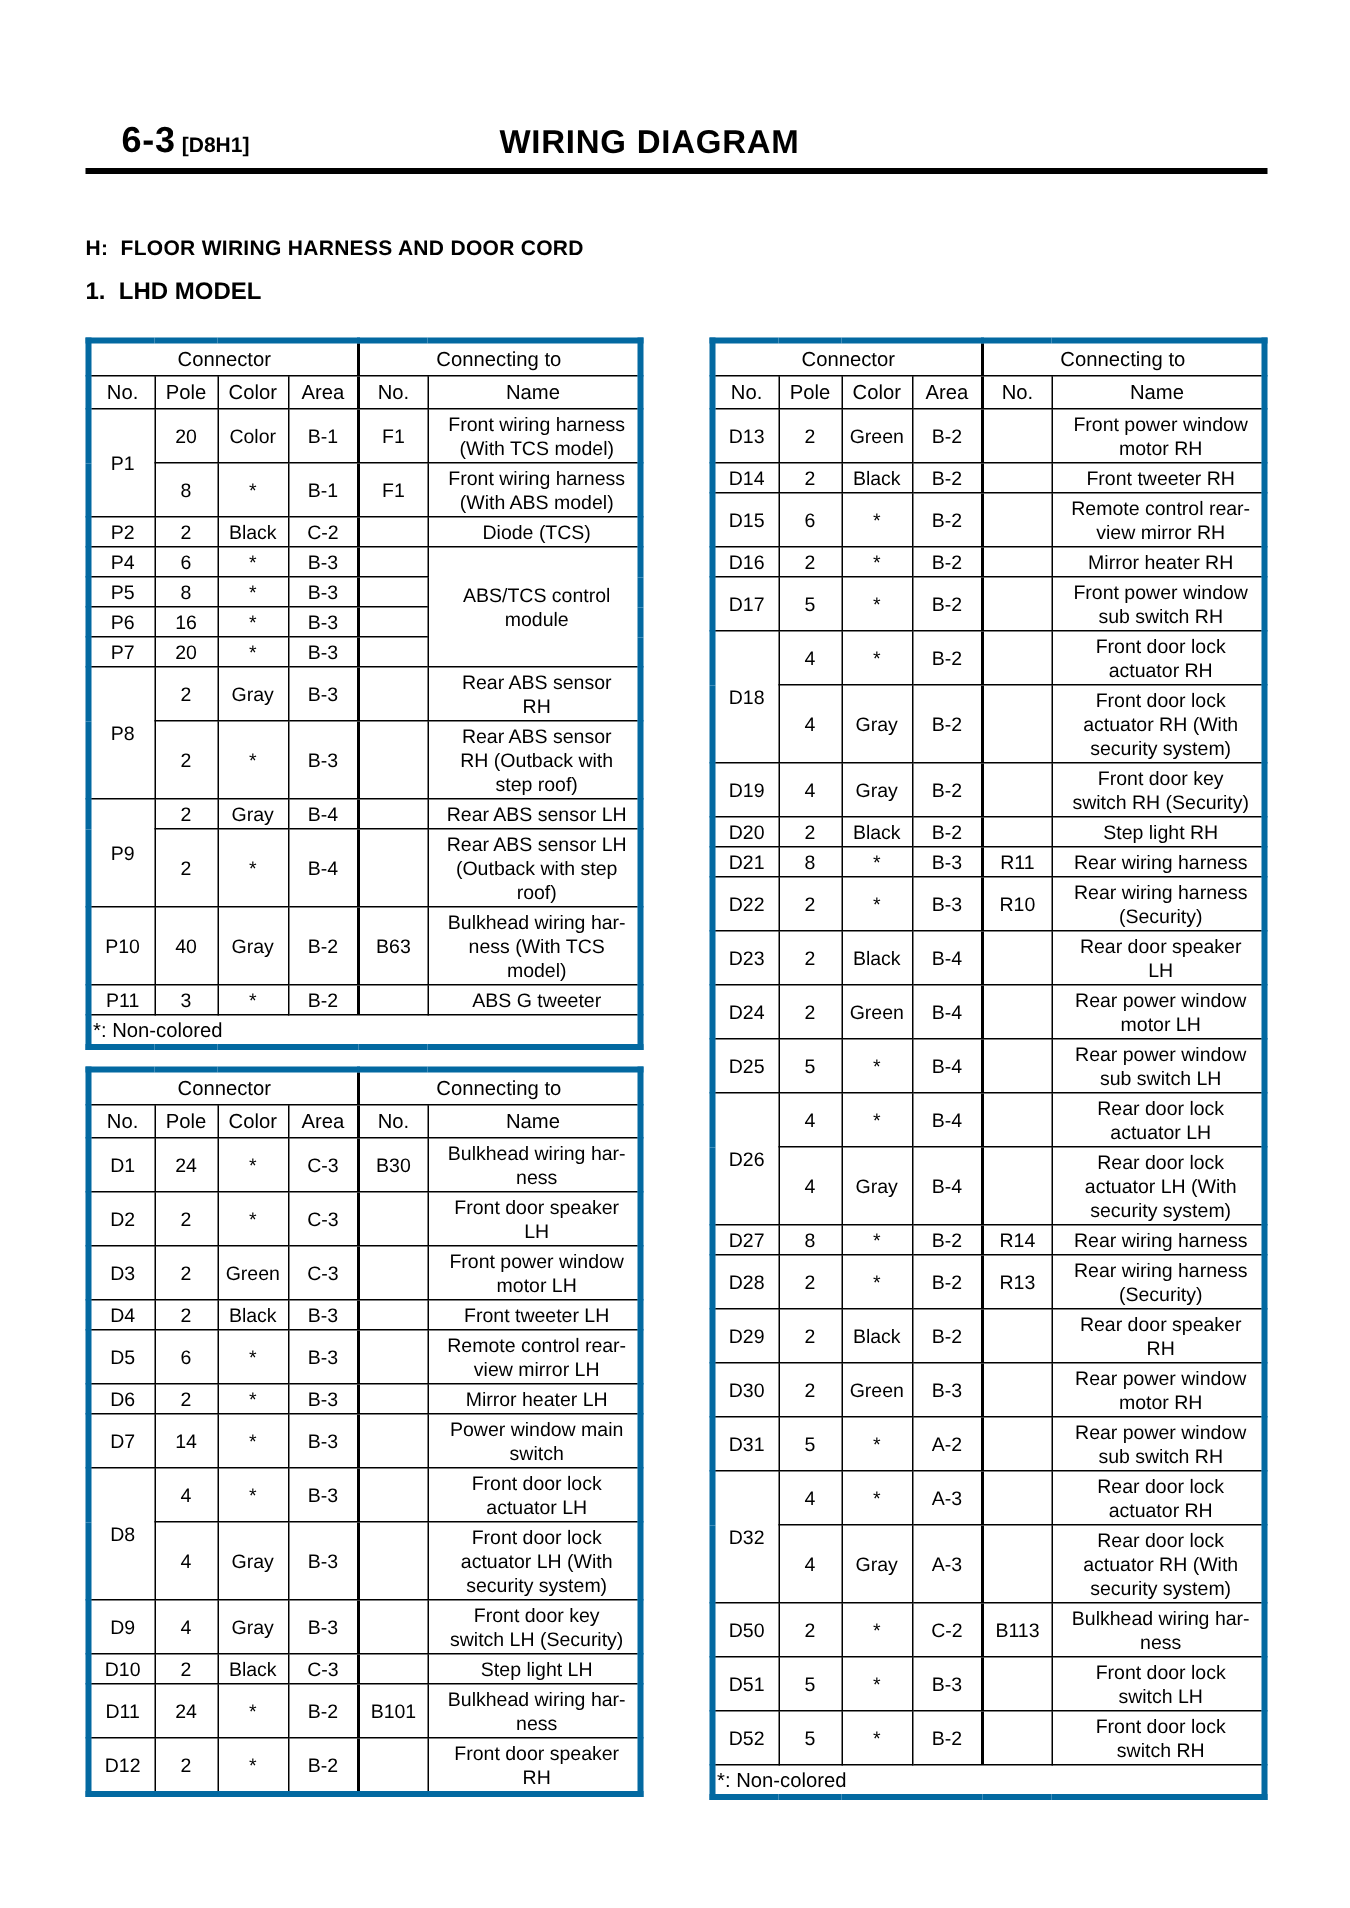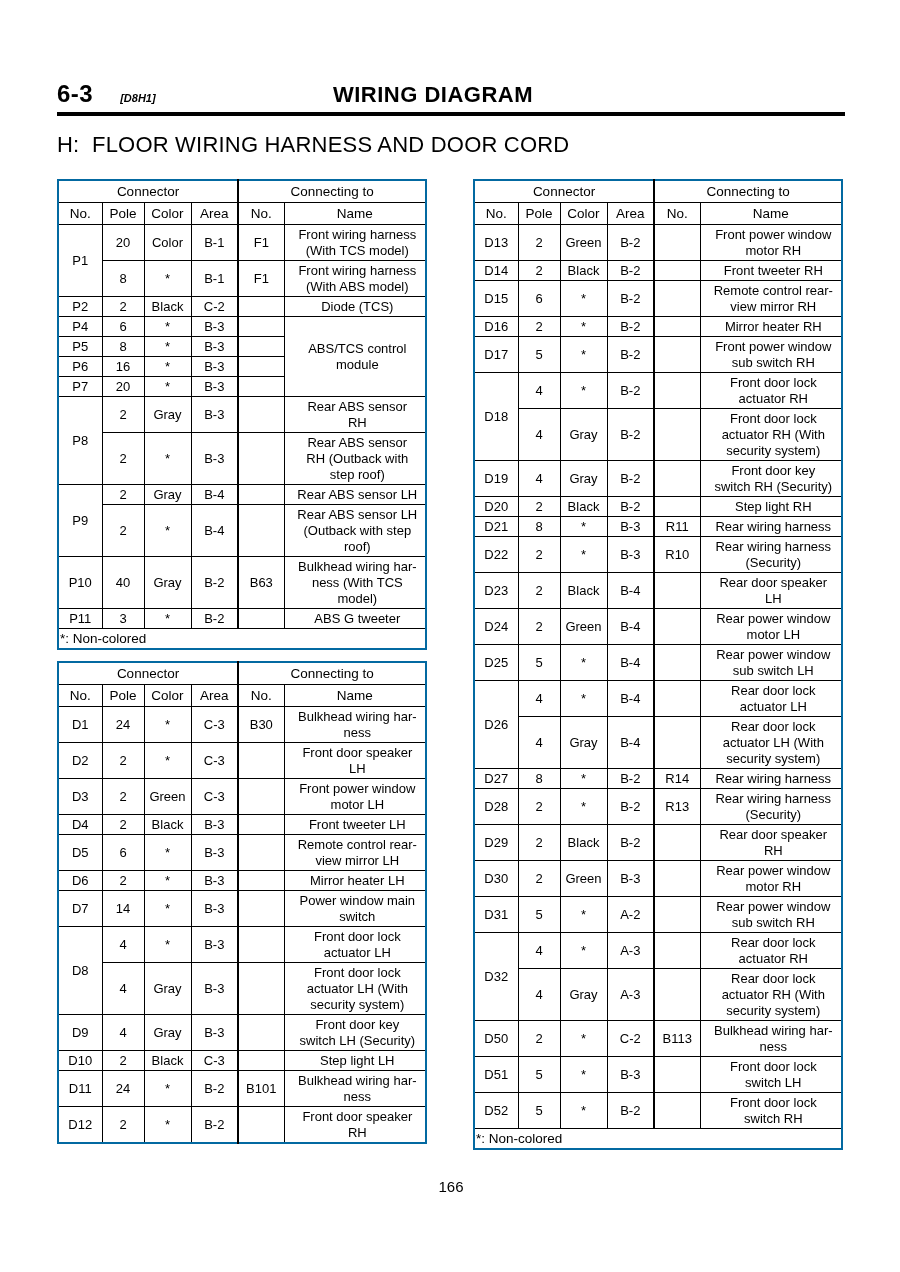--- a/index.html
+++ b/index.html
@@ -4,33 +4,33 @@
 <style>
   * { box-sizing: border-box; }
   html, body { margin: 0; padding: 0; background: #ffffff; }
   .page {
     width: 900px; height: 1272px; background: #ffffff; color: #000;
     font-family: "Liberation Sans", sans-serif;
     padding: 80px 55px 0 57px; position: relative; overflow: hidden;
   }
   .hdr-row { position: relative; height: 27px; }
   .hdr-left { display: flex; align-items: baseline; }
-  .sec-num { font-size: 24px; font-weight: bold; letter-spacing: 0.5px; }
-  .sec-code { font-size: 11px; font-weight: bold; margin-left: 27px; font-style: italic; }
+  .sec-num { font-size: 24px; font-weight: bold; letter-spacing: 0.5px; margin-left: 24px; }
+  .sec-code { font-size: 14px; font-weight: bold; margin-left: 4px; }
   .doc-title { position: absolute; left: 12px; right: 48px; top: 2px; text-align: center;
                font-size: 22px; font-weight: bold; letter-spacing: 0.5px; }
   .subtitle { font-size: 14.5px; margin-top: 2px; white-space: pre; }
   .rule { height: 4px; background: #000; margin-top: 5px; }
-  .heading { font-size: 22px; font-weight: normal; margin-top: 16px; white-space: pre; letter-spacing: 0.2px; }
+  .heading { font-size: 14px; font-weight: bold; margin-top: 41px; white-space: pre; letter-spacing: 0.2px; }
   .subheading { font-size: 16px; font-weight: bold; margin-top: 13px; white-space: pre; }
   .tables { display: flex; gap: 46px; margin-top: 21px; align-items: flex-start; }
   .col-left { display: flex; flex-direction: column; gap: 11px; width: 370px; }
   .col-right { width: 370px; }
   table { border-collapse: collapse; table-layout: fixed; width: 369px;
-          font-size: 13px; line-height: 16px; border: 2px solid #0369a1; }
+          font-size: 13px; line-height: 16px; border: 4px solid #0369a1; }
   th, td { border: 1px solid #000; padding: 1.5px 2px; vertical-align: middle; overflow: hidden; }
   th { font-weight: normal; font-size: 13.5px; text-align: center; padding: 2.5px 2px; }
   td.ctr { text-align: center; }
   td.name { text-align: center; padding-left: 6px; padding-right: 1px; white-space: pre-line; }
   .grp { border-left: 2px solid #000; }
   td.foot { text-align: left; padding-left: 1px; font-size: 13.5px; white-space: pre; }
   .page-num { text-align: center; font-size: 15px; margin-top: 28px; }
 </style>
 </head>
 <body>
@@ -39,20 +39,21 @@
   <div class="hdr-row">
     <div class="hdr-left">
       <span class="sec-num">6-3</span>
       <span class="sec-code">[D8H1]</span>
     </div>
     <div class="doc-title">WIRING DIAGRAM</div>
   </div>
   <div class="rule"></div>
 
   <div class="heading">H:  FLOOR WIRING HARNESS AND DOOR CORD</div>
+  <div class="subheading">1.  LHD MODEL</div>
 
   <div class="tables">
     <div class="col-left">
       <table>
           <colgroup>
             <col style="width: 44px;">
             <col style="width: 42px;">
             <col style="width: 47px;">
             <col style="width: 47px;">
             <col style="width: 46px;">
@@ -582,14 +583,13 @@
 switch RH</td>
             </tr>
             <tr>
               <td colspan="6" class="foot">*: Non-colored</td>
             </tr>
           </tbody>
         </table>
     </div>
   </div>
 
-  <div class="page-num">166</div>
 </div>
 
 </body></html>

